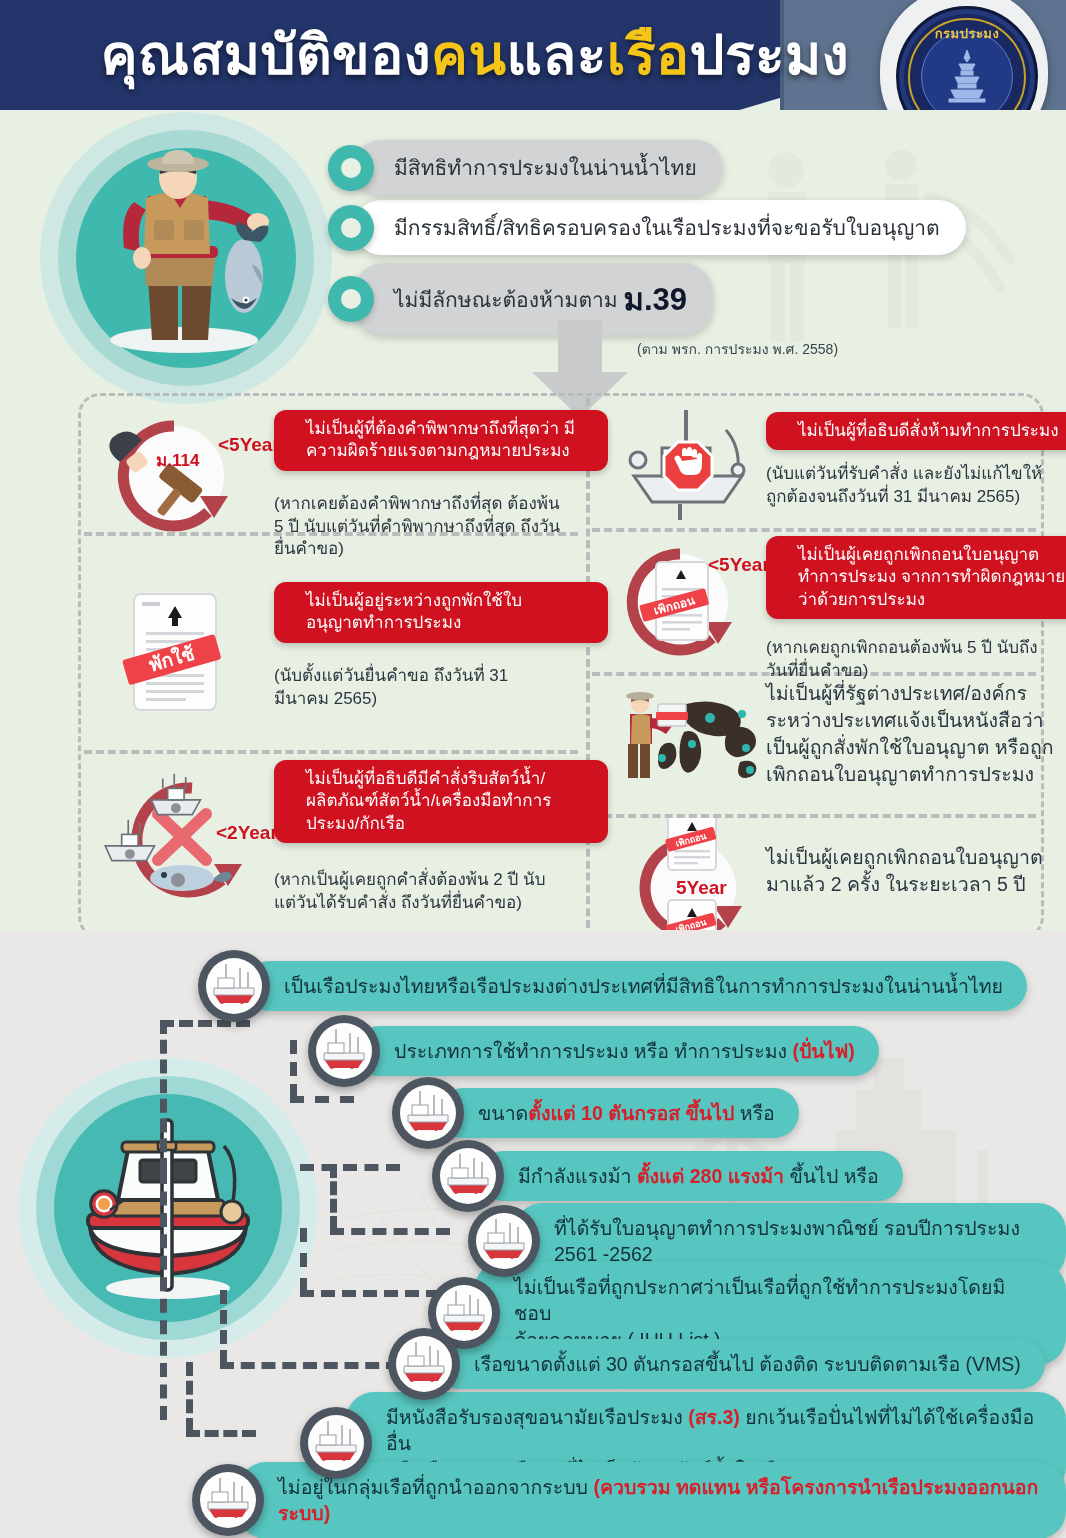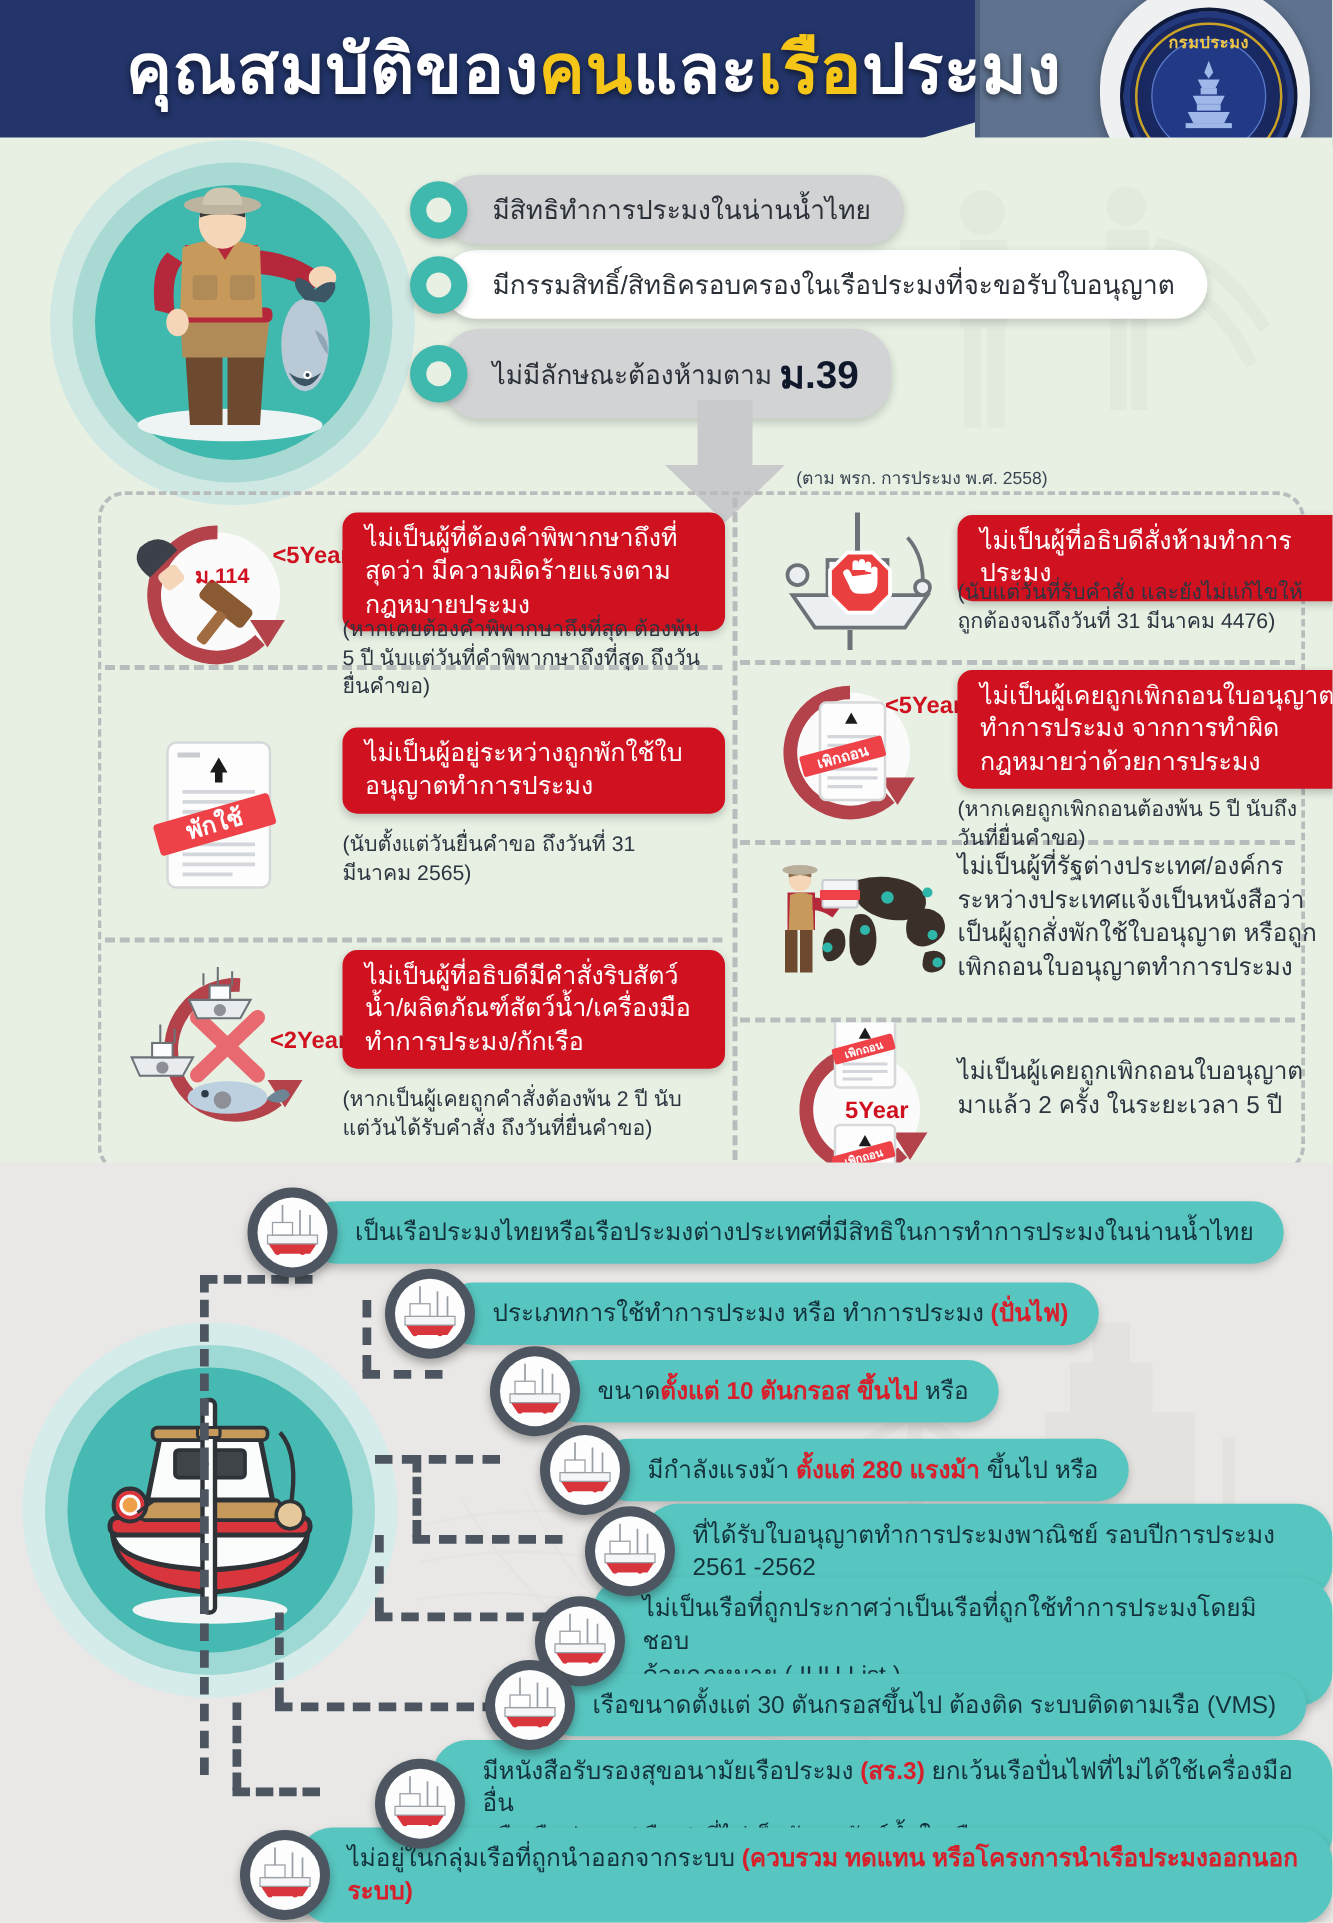--- a/index.html
+++ b/index.html
@@ -62,22 +62,22 @@
 
   .down-arrow{position:absolute;left:520px;top:320px;width:120px;height:100px;}
 
   
   .dash-box{position:absolute;left:78px;top:393px;width:960px;height:540px;
     border:3px dashed #b9bcbd;border-radius:22px;}
   .dash-h{position:absolute;height:0;border-top:4px dashed #b9bcbd;}
   .dash-v{position:absolute;width:0;border-left:4px dashed #b9bcbd;}
 
   .item{position:absolute;}
-  .red-card{background:#cf1120;color:#fff;border-radius:12px;padding:8px 18px;
-    font-size:20px;line-height:1.32;box-shadow:0 3px 7px rgba(0,0,0,.2);}
+  .red-card{background:#cf1120;color:#fff;border-radius:12px;padding:8px 32px;
+    font-size:17px;line-height:1.32;box-shadow:0 3px 7px rgba(0,0,0,.2);}
   .sub{color:#2d3540;font-size:17px;line-height:1.33;margin-top:7px;}
   .plain-card{color:#2d3540;font-size:19.5px;line-height:1.38;}
   .yrlabel{position:absolute;color:#cf1120;font-weight:bold;font-size:19px;}
 
   
   .bottom{position:absolute;left:0;top:930px;width:1066px;height:608px;background:#e9e8e6;}
   .bg-ship{position:absolute;right:0;top:100px;width:460px;height:260px;opacity:.35;}
   .bg-net{position:absolute;left:330px;top:250px;width:420px;height:220px;opacity:.3;}
 
   .boat-wrap{position:absolute;left:18px;top:1058px;width:300px;height:300px;}
@@ -203,21 +203,21 @@
     <div class="pill-body pill-grey">มีสิทธิทำการประมงในน่านน้ำไทย</div>
   </div>
 
   <div class="pill-row" style="left:328px;top:263px;">
     <div class="pill-dot"></div>
     <div class="pill-body pill-grey">
       <span>ไม่มีลักษณะต้องห้ามตาม </span><span class="red">ม.39</span>
     </div>
   </div>
 
-  <div class="note-sm" style="left:637px;top:338px;margin-top:33px;">(ตาม พรก. การประมง พ.ศ. 2558)</div>
+  <div class="note-sm" style="left:637px;top:338px;">(ตาม พรก. การประมง พ.ศ. 2558)</div>
 
   <svg class="down-arrow" viewBox="0 0 120 100">
     <path d="M38 0 h44 v52 h26 l-48 46 l-48 -46 h26 z" fill="#c9cacb"></path>
   </svg>
 
   <div class="dash-box"></div>
   <div class="dash-h" style="left:84px;top:532px;width:494px;"></div>
   <div class="dash-h" style="left:84px;top:750px;width:494px;"></div>
   <div class="dash-h" style="left:592px;top:528px;width:444px;"></div>
   <div class="dash-h" style="left:592px;top:672px;width:444px;"></div>
@@ -310,21 +310,21 @@
       <path d="M112 26 q14 16 12 40" stroke="#6d7278" stroke-width="3" fill="none"></path>
       <circle cx="24" cy="56" r="8" fill="#eceff1" stroke="#6d7278" stroke-width="3"></circle>
       <circle cx="124" cy="66" r="6" fill="#eceff1" stroke="#6d7278" stroke-width="3"></circle>
       <path d="M66 100 v16" stroke="#6d7278" stroke-width="4"></path>
       <g transform="translate(48,38)">
         <path d="M16 0 h20 l14 14 v20 l-14 14 h-20 l-14 -14 v-20 z" fill="#ea3f3f" stroke="#fff" stroke-width="3"></path>
         <path d="M20 14 v-6 a2.6 2.6 0 0 1 5 0 v6 M25 14 v-7 a2.6 2.6 0 0 1 5 0 v7 M30 15 v-6 a2.6 2.6 0 0 1 5 0 v7 M35 17 v-4 a2.6 2.6 0 0 1 5 0 v10 q0 10 -9 10 h-6 q-6 0 -8 -7 l-4 -8 a2.8 2.8 0 0 1 5 -3 l2 4 z" fill="#fff"></path>
       </g>
     </svg>
     <div class="red-card" style="position:absolute;left:152px;top:8px;width:286px;">ไม่เป็นผู้ที่อธิบดีสั่งห้ามทำการประมง</div>
-    <div class="sub" style="position:absolute;left:152px;top:52px;width:296px;">(นับแต่วันที่รับคำสั่ง และยังไม่แก้ไขให้ถูกต้องจนถึงวันที่ 31 มีนาคม 4476)</div>
+    <div class="sub" style="position:absolute;left:152px;top:52px;width:296px;">(นับแต่วันที่รับคำสั่ง และยังไม่แก้ไขให้ถูกต้องจนถึงวันที่ 31 มีนาคม 2565)</div>
   </div>
 
   <div class="item" style="left:614px;top:536px;width:430px;">
     <svg style="position:absolute;left:0;top:4px;" width="160" height="130" viewBox="0 0 160 130">
       <circle cx="66" cy="62" r="48" fill="#fbfbfb"></circle>
       <path d="M66 14 a48 48 0 1 0 32 84" fill="none" stroke="#b3424a" stroke-width="11"></path>
       <path d="M104 104 l-14 -22 h28 z" fill="#b3424a"></path>
       <rect x="42" y="22" width="52" height="78" rx="5" fill="#fdfdfd" stroke="#d6d8da" stroke-width="2"></rect>
       <path d="M67 30 l5 9 h-10 z" fill="#1b1b1b"></path>
       <g fill="#d3d6da">

